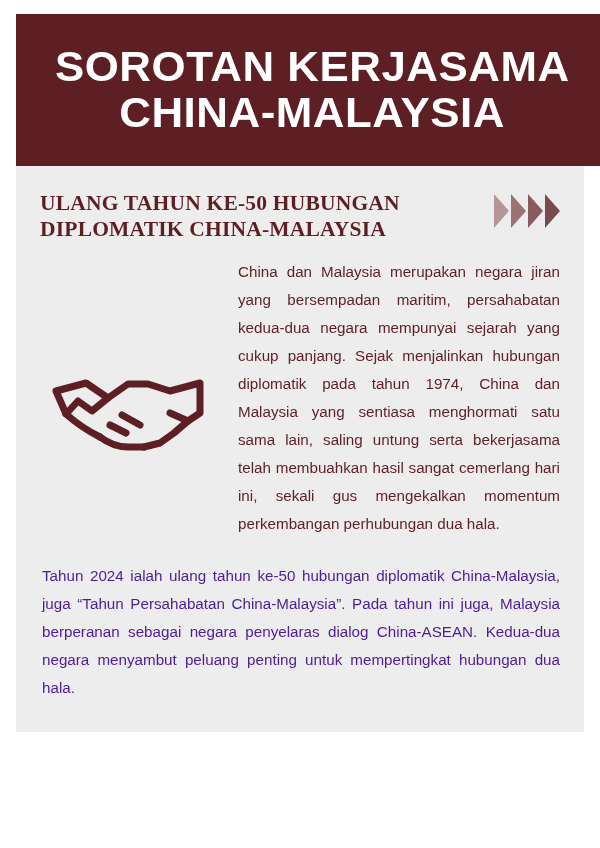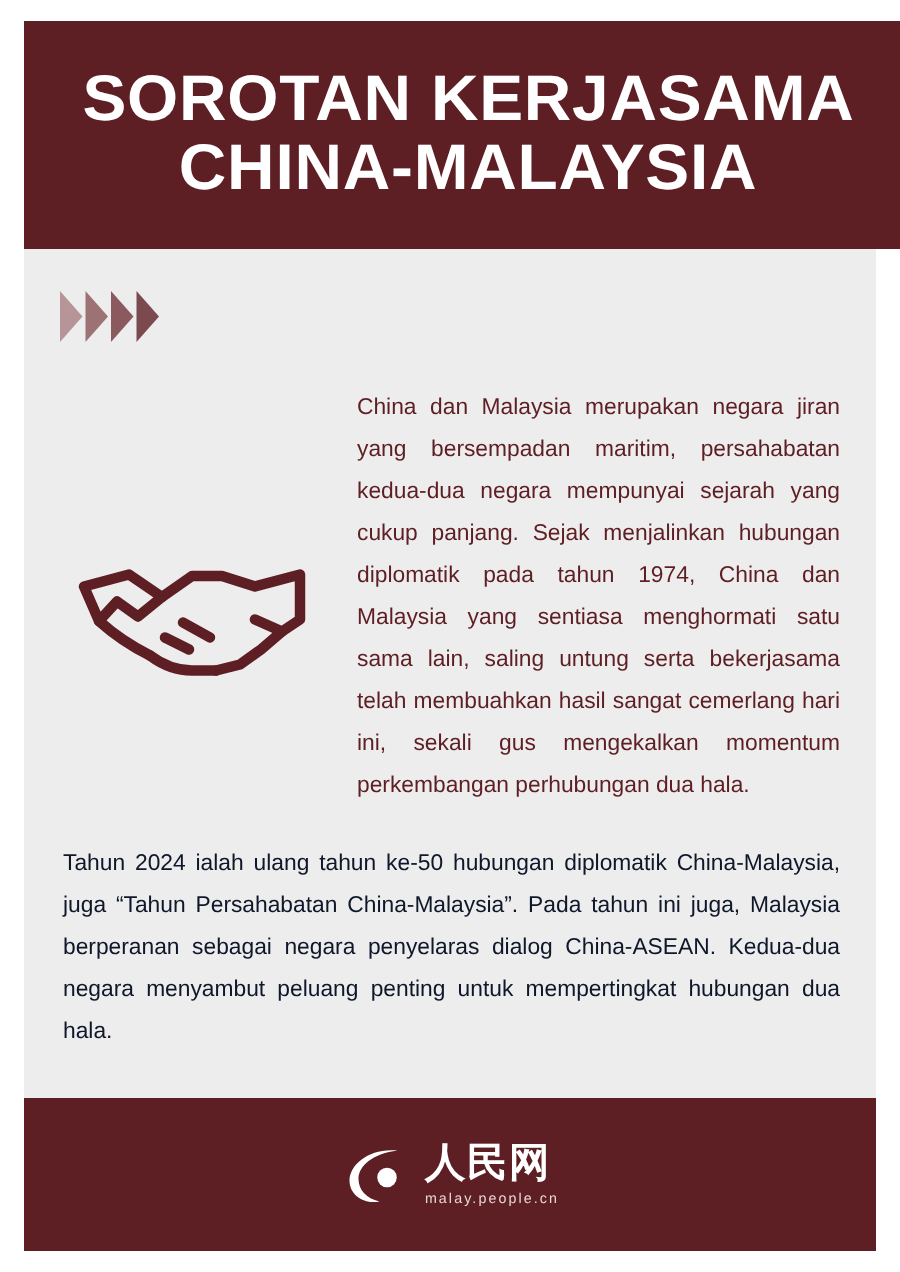--- a/index.html
+++ b/index.html
@@ -107,21 +107,21 @@
     line-height: 1.84;
     text-align: justify;
     text-justify: inter-word;
   }
   .para-right b { font-weight: normal; }
   .para-bottom {
     position: absolute;
     left: 26px;
     top: 396px;
     width: 518px;
-    color: #0f172a;
+    color: #4c1d95;
     font-size: 15.2px;
     line-height: 1.84;
     text-align: justify;
     text-justify: inter-word;
   }
   
   .footer {
     position: absolute;
     left: 16px;
     top: 732px;
@@ -164,20 +164,24 @@
 <div class="poster">
 
   <div class="header">
     <div class="header-line">SOROTAN KERJASAMA</div>
     <div class="header-line">CHINA-MALAYSIA</div>
   </div>
 
   <div class="body-panel">
 
     <div class="section-title-wrap">
+      <div class="section-title">
+        <div>ULANG TAHUN KE-50 HUBUNGAN</div>
+        <div>DIPLOMATIK CHINA-MALAYSIA</div>
+      </div>
       <div class="chevrons">
         <span class="chev c1"></span>
         <span class="chev c2"></span>
         <span class="chev c3"></span>
         <span class="chev c4"></span>
       </div>
     </div>
 
     <div class="hand-icon">
       <svg viewBox="0 0 160 120" width="160" height="120" aria-hidden="true">
@@ -193,28 +197,14 @@
       </svg>
     </div>
 
     <div class="para-right">
       <span>China dan Malaysia merupakan negara jiran yang bersempadan maritim, persahabatan kedua-dua negara mempunyai sejarah yang cukup panjang. Sejak menjalinkan hubungan diplomatik pada </span><b>tahun 1974</b><span>, China dan Malaysia yang sentiasa menghormati satu sama lain, saling untung serta bekerjasama telah membuahkan hasil sangat cemerlang hari ini, sekali gus mengekalkan momentum perkembangan perhubungan dua hala.</span>
     </div>
 
     <div class="para-bottom">Tahun 2024 ialah ulang tahun ke-50 hubungan diplomatik China-Malaysia, juga “Tahun Persahabatan China-Malaysia”. Pada tahun ini juga, Malaysia berperanan sebagai negara penyelaras dialog China-ASEAN. Kedua-dua negara menyambut peluang penting untuk mempertingkat hubungan dua hala.</div>
   </div>
 
-  <div class="footer">
-    <div class="logo-row">
-      <div class="logo-mark">
-        <svg viewBox="0 0 46 46" width="46" height="46" aria-hidden="true">
-          <path d="M38 7 C 20 5, 6 16, 6 27 C 6 37, 16 43, 26 41 C 17 39, 12 33, 12 26 C 12 17, 22 9, 38 7 Z" fill="#ffffff"></path>
-          <circle cx="31" cy="25" r="6.5" fill="#ffffff"></circle>
-        </svg>
-      </div>
-      <div class="logo-text-block">
-        <div class="logo-cn">人民网</div>
-        <div class="logo-url">malay.people.cn</div>
-      </div>
-    </div>
-  </div>
 
 </div>
 
 </body></html>

